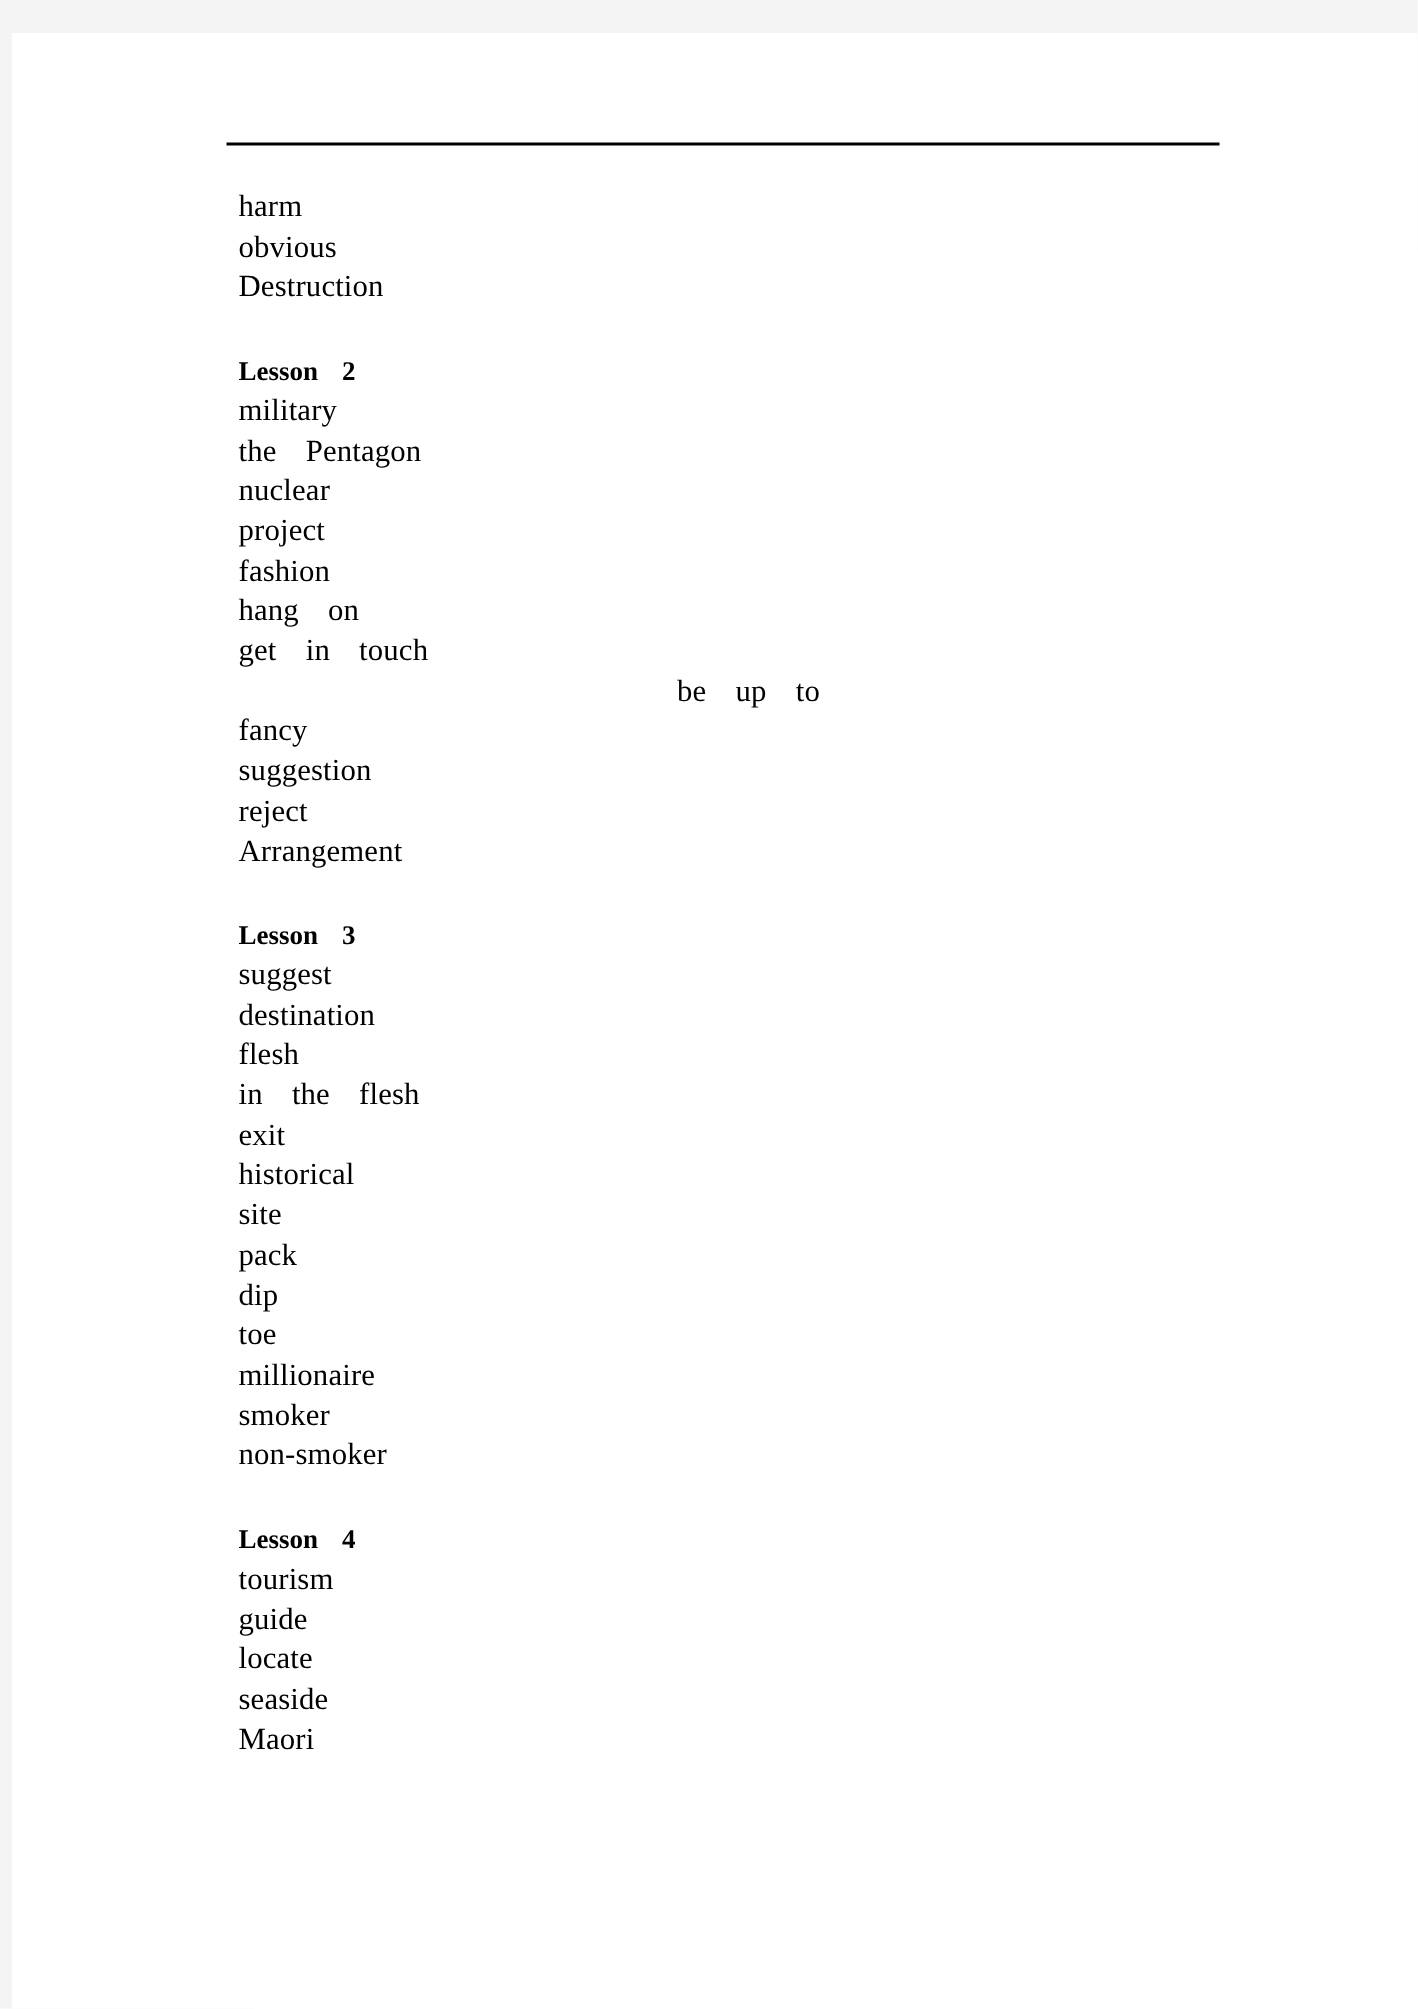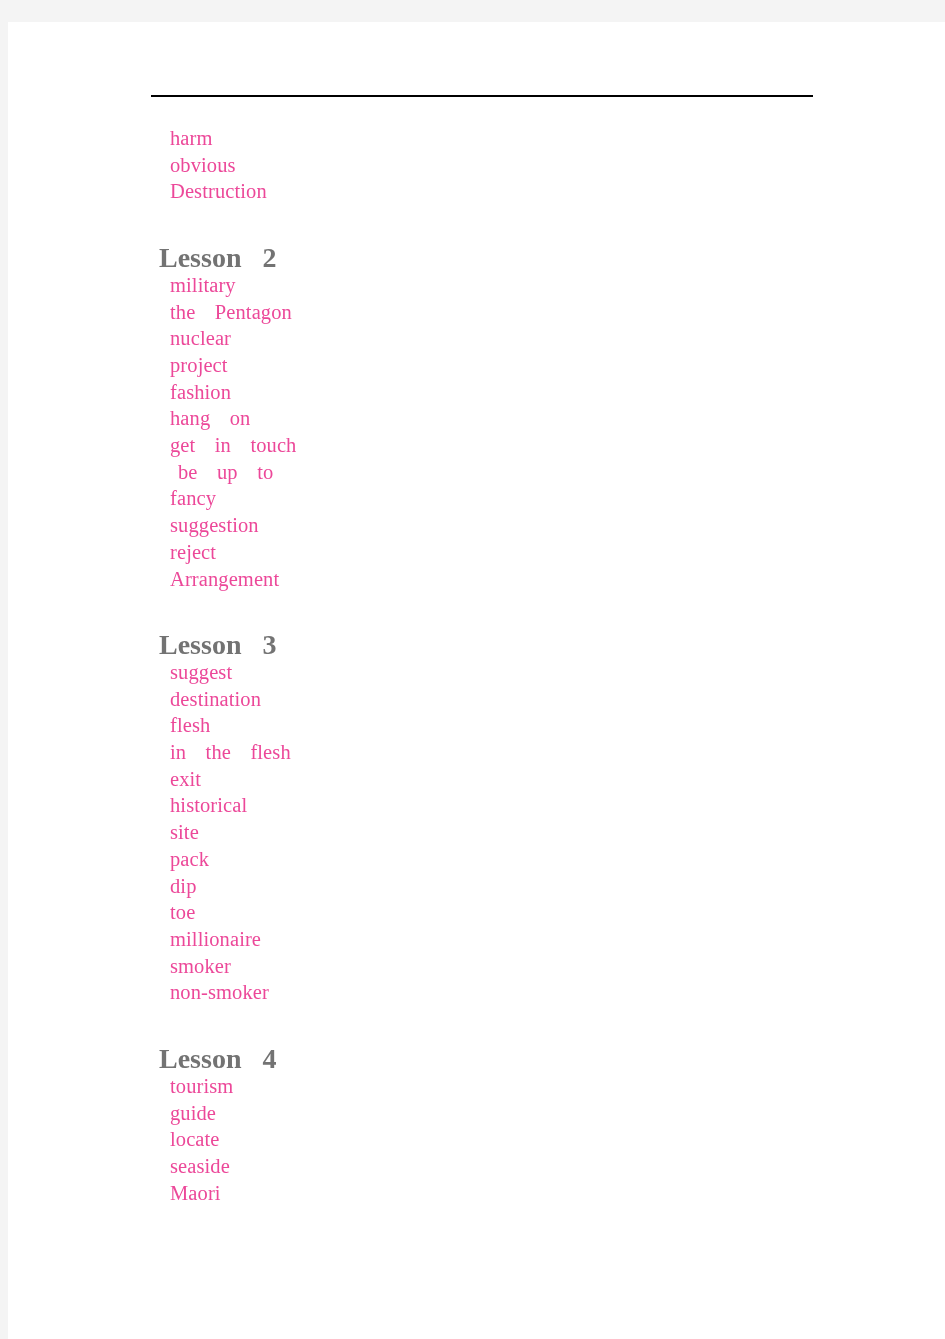--- a/index.html
+++ b/index.html
@@ -42,45 +42,44 @@
 
   .word-list {
     margin: 0;
     padding: 0;
     list-style: none;
   }
 
   .entry {
     font-size: 20.5px;
     line-height: 26.7px;
-    color: #ec4899;
+    color: #000000;
     font-weight: normal;
     white-space: pre;
     padding-left: 8px;
     letter-spacing: 0.1px;
-    margin-left: 11px;
   }
 
   .entry.multiword {
     word-spacing: 4.5px;
   }
 
   .entry.indented {
     padding-left: 16px;
+    text-align: center;
   }
 
   .lesson-heading {
-    font-size: 28px;
+    font-size: 18px;
     line-height: 26.7px;
-    color: #737373;
+    color: #000000;
     font-weight: bold;
     white-space: pre;
     padding-left: 8px;
     word-spacing: 3.5px;
-    margin-top: 11px;
   }
 
   .group-gap {
     height: 29px;
   }
 
   .first-gap {
     height: 28px;
   }
 </style>

